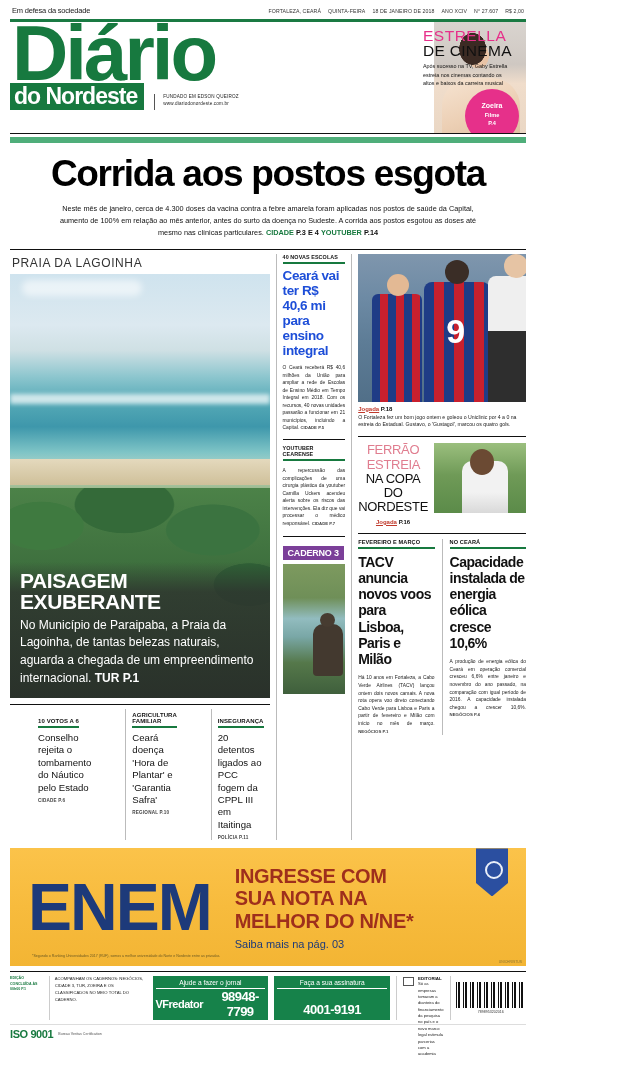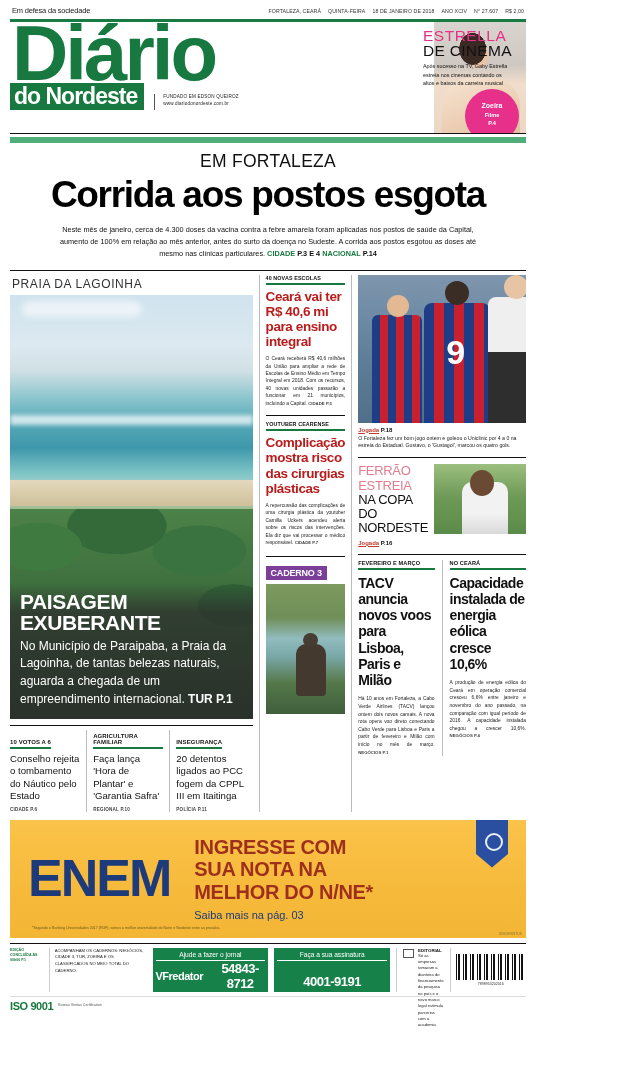--- a/index.html
+++ b/index.html
@@ -130,36 +130,36 @@
     position:absolute; left:0; right:0; bottom: 0; padding: 8px 10px 10px 10px;
     background: linear-gradient(180deg, rgba(40,40,40,0) 0%, rgba(45,45,45,.72) 22%, rgba(40,40,40,.82) 100%);
     color:#fff;
   }
   .cap-title { font-weight: bold; font-size: 21px; letter-spacing: -.4px; line-height:1; }
   .cap-text { font-size: 12px; line-height: 1.48; margin-top: 5px; }
   .cap-text b { font-weight: bold; }
 
   
   .briefs { display:flex; margin-top: 6px; border-top: 1px solid #111; padding-top: 4px; }
-  .brief { flex:1; padding: 0 6px; }
+  .brief { flex:1; padding: 0 6px; margin-left: 28px; }
   .brief + .brief { border-left: 1px solid #bbb; }
   .brief:first-child { padding-left: 0; }
   .brief-kicker {
     font-size: 6px; font-weight: bold; color:#111; letter-spacing:.1px;
     border-bottom: 2px solid #17793f; display:inline-block; padding-bottom: 2px; margin-bottom: 4px;
   }
   .brief-title { font-size: 9.6px; line-height: 1.3; color:#111; }
   .brief-ref { font-size: 4.6px; font-weight: bold; color:#444; margin-top: 4px; letter-spacing:.2px; }
 
   
   .mid-kicker {
     font-size: 5.4px; font-weight: bold; color:#111; letter-spacing:.1px;
     border-bottom: 2px solid #17793f; display:block; padding-bottom: 2px; margin-bottom: 4px;
   }
-  .mid-title { font-weight: bold; font-size: 13.5px; line-height: 1.12; letter-spacing:-.4px; color:#b91c1c; }
+  .mid-title { font-weight: bold; font-size: 13.5px; line-height: 1.12; letter-spacing:-.4px; color:#1d4ed8; }
   .mid-body { font-size: 4.9px; line-height: 1.52; margin-top: 6px; color:#222; text-align: justify; }
   .mid-body b { font-size: 4.3px; color:#444; }
   .mid-sep { border-top: 1px solid #111; margin: 8px 0 5px 0; }
 
   .caderno { margin-top: 9px; border-top: 1px solid #111; padding-top: 5px; }
   .caderno-tag {
     background:#7b3f99; color:#fff; font-weight:bold; font-size: 9px;
     padding: 2px 5px; display:inline-block; letter-spacing:-.2px;
   }
   .caderno-photo {
@@ -208,21 +208,21 @@
     background:#e6c4a4; border-radius:50%; }
 
   .sport-head { margin-top: 5px; font-size: 16px; line-height: 1.1; letter-spacing:-.3px; color:#111; }
   .sport-head .pink { color: #e07d8f; }
   .sport-ref { margin-top: 4px; font-size: 6px; }
   .sport-ref .jog { color:#c0392b; font-weight:bold; text-decoration: underline; }
   .sport-ref b { font-weight:bold; color:#111; }
   .sport-body { font-size: 5.2px; line-height: 1.5; margin-top: 2px; color:#222; }
 
   .ferrao { display:flex; gap: 6px; margin-top: 7px; border-top: 1px solid #111; padding-top: 6px; }
-  .ferrao-txt { flex: 1; }
+  .ferrao-txt { flex: 1; text-align: center; }
   .ferrao-head { font-size: 13px; line-height: 1.1; letter-spacing:-.3px; color:#111; }
   .ferrao-head .pink { color:#e07d8f; }
   .ferrao-ref { margin-top: 4px; font-size: 6px; }
   .ferrao-ref .jog { color:#c0392b; font-weight:bold; text-decoration: underline; }
   .ferrao-photo {
     width: 92px; height: 70px; overflow:hidden;
     background: linear-gradient(180deg,#9bbf7e 0%, #6f9a57 46%, #5b8b49 100%);
     position: relative;
   }
   .ferrao-photo::before {
@@ -245,21 +245,21 @@
   .tb-body { font-size: 4.9px; line-height: 1.55; margin-top: 7px; color:#222; text-align: justify; }
   .tb-body b { font-size: 4.3px; color:#444; }
 
   
   .ad {
     position: relative; margin: 8px 10px 0 10px; height: 118px;
     background: linear-gradient(180deg,#fbc34a 0%, #f7bb3d 50%, #f3b534 100%);
     display:flex; align-items:center; overflow:hidden;
   }
   .ad-enem {
-    color:#1d3a7a; font-weight:bold; font-size: 52px; letter-spacing: -2px;
+    color:#1d3a7a; font-weight:bold; font-size: 66px; letter-spacing: -2px;
     padding-left: 18px; line-height: .9;
   }
   .ad-right { padding-left: 24px; }
   .ad-h { color:#9e2f1c; font-weight:bold; font-size: 20px; line-height: 1.12; letter-spacing:-.3px; }
   .ad-sub { color:#1d3a7a; font-weight:normal; font-size: 11px; margin-top: 6px; }
   .ad-note {
     position:absolute; left: 22px; bottom: 8px; font-size: 3.6px; color:#6d5a22; width: 275px;
   }
   .ad-shield {
     position:absolute; right: 18px; top: 0; width: 32px; height: 48px;
@@ -337,29 +337,28 @@
       <div class="zoeira">
         <div class="z1">Zoeira</div>
         <div>Filme</div>
         <div>P.4</div>
       </div>
     </div>
   </div>
   <div class="greenrule2"></div>
 
   <div class="lede">
-    <div class="lede-kicker">EM FORTALEZA</div>
     <div class="lede-head">
       <div>Corrida aos postos esgota</div>
     </div>
     <div class="lede-body">
       <span>Neste mês de janeiro, cerca de 4.300 doses da vacina contra a febre amarela foram aplicadas nos postos de saúde da Capital, aumento de 100% em relação ao mês anterior, antes do surto da doença no Sudeste. A corrida aos postos esgotou as doses até mesmo nas clínicas particulares.</span>
       <b class="g">CIDADE</b>
       <b class="k">P.3 E 4</b>
-      <b class="g">NACIONAL</b>
+      <b class="g">YOUTUBER</b>
       <b class="k">P.14</b>
     </div>
   </div>
 
   <div class="grid">
 
     <div class="col-left">
       <div class="praia-kicker">PRAIA DA LAGOINHA</div>
       <div class="photo-wrap">
         <div class="beach">
@@ -378,21 +377,21 @@
       </div>
 
       <div class="briefs">
         <div class="brief">
           <span class="brief-kicker">10 VOTOS A 6</span>
           <div class="brief-title">Conselho rejeita o tombamento do Náutico pelo Estado</div>
           <div class="brief-ref">CIDADE   P.6</div>
         </div>
         <div class="brief">
           <span class="brief-kicker">AGRICULTURA FAMILIAR</span>
-          <div class="brief-title">Faça lança 'Hora de Plantar' e 'Garantia Safra'</div>
+          <div class="brief-title">Ceará doença 'Hora de Plantar' e 'Garantia Safra'</div>
           <div class="brief-ref">REGIONAL   P.10</div>
         </div>
         <div class="brief">
           <span class="brief-kicker">INSEGURANÇA</span>
           <div class="brief-title">20 detentos ligados ao PCC fogem da CPPL III em Itaitinga</div>
           <div class="brief-ref">POLÍCIA   P.11</div>
         </div>
       </div>
     </div>
 
@@ -400,21 +399,20 @@
       <span class="mid-kicker">40 NOVAS ESCOLAS</span>
       <div class="mid-title">Ceará vai ter R$ 40,6 mi para ensino integral</div>
       <div class="mid-body">
         <span>O Ceará receberá R$ 40,6 milhões da União para ampliar a rede de Escolas de Ensino Médio em Tempo Integral em 2018. Com os recursos, 40 novas unidades passarão a funcionar em 21 municípios, incluindo a Capital.</span>
         <b>CIDADE P.5</b>
       </div>
 
       <div class="mid-sep"></div>
 
       <span class="mid-kicker">YOUTUBER CEARENSE</span>
-      <div class="mid-title">Complicação mostra risco das cirurgias plásticas</div>
       <div class="mid-body">
         <span>A repercussão das complicações de uma cirurgia plástica da youtuber Camilla Uckers acendeu alerta sobre os riscos das intervenções. Ela diz que vai processar o médico responsável.</span>
         <b>CIDADE P.7</b>
       </div>
 
       <div class="caderno">
         <span class="caderno-tag">CADERNO 3</span>
         <div class="caderno-photo">
           <div class="fig"></div>
         </div>
@@ -482,21 +480,21 @@
 
   <div class="footer">
     <div class="frow">
       <div class="f-iso">EDIÇÃO CONCLUÍDA ÀS 00h00 P.1</div>
       <div class="f-txt">ACOMPANHAM OS CADERNOS: NEGÓCIOS, CIDADE 3, TUR, ZOEIRA E OS CLASSIFICADOS NO MEIO TOTAL DO CADERNO.</div>
 
       <div class="f-green">
         <div class="fg-top">Ajude a fazer o jornal</div>
         <div class="fg-bot">
           <span class="fg-logo">VFredator</span>
-          <span class="fg-phone">54843-8712</span>
+          <span class="fg-phone">98948-7799</span>
         </div>
       </div>
 
       <div class="f-green">
         <div class="fg-top">Faça a sua assinatura</div>
         <div class="fg-bot">
           <span class="fg-phone">4001-9191</span>
         </div>
       </div>
 

